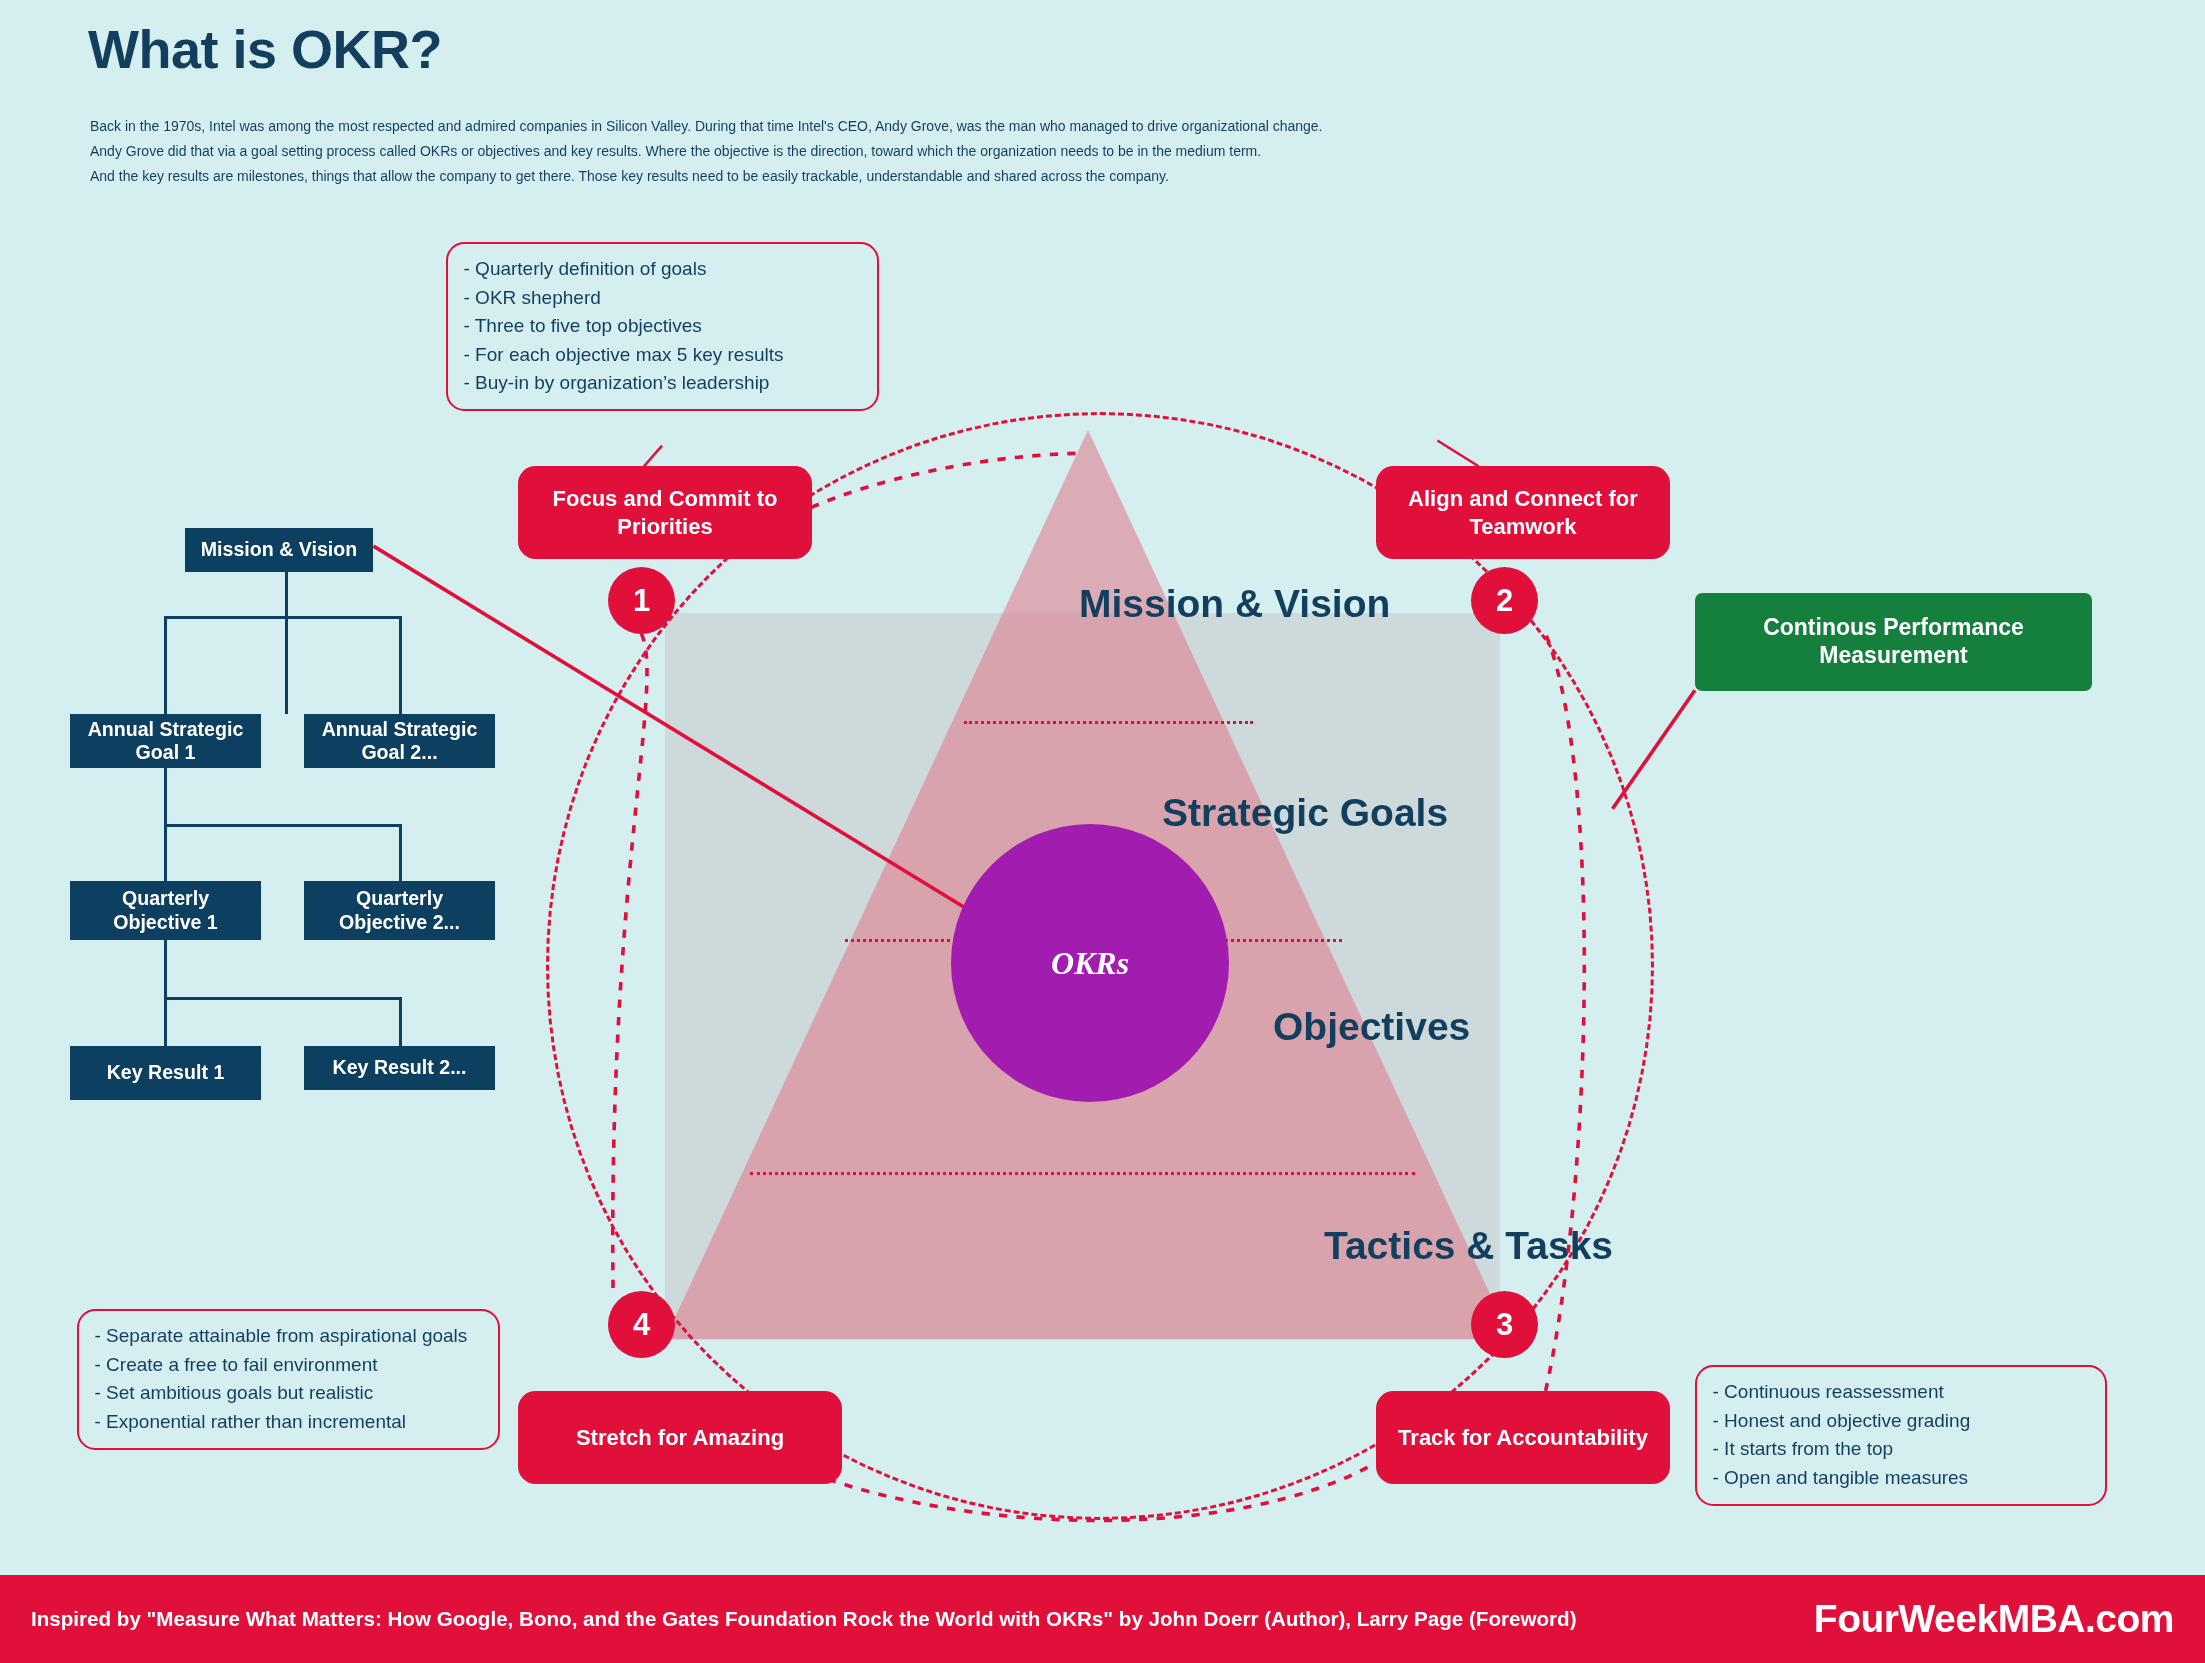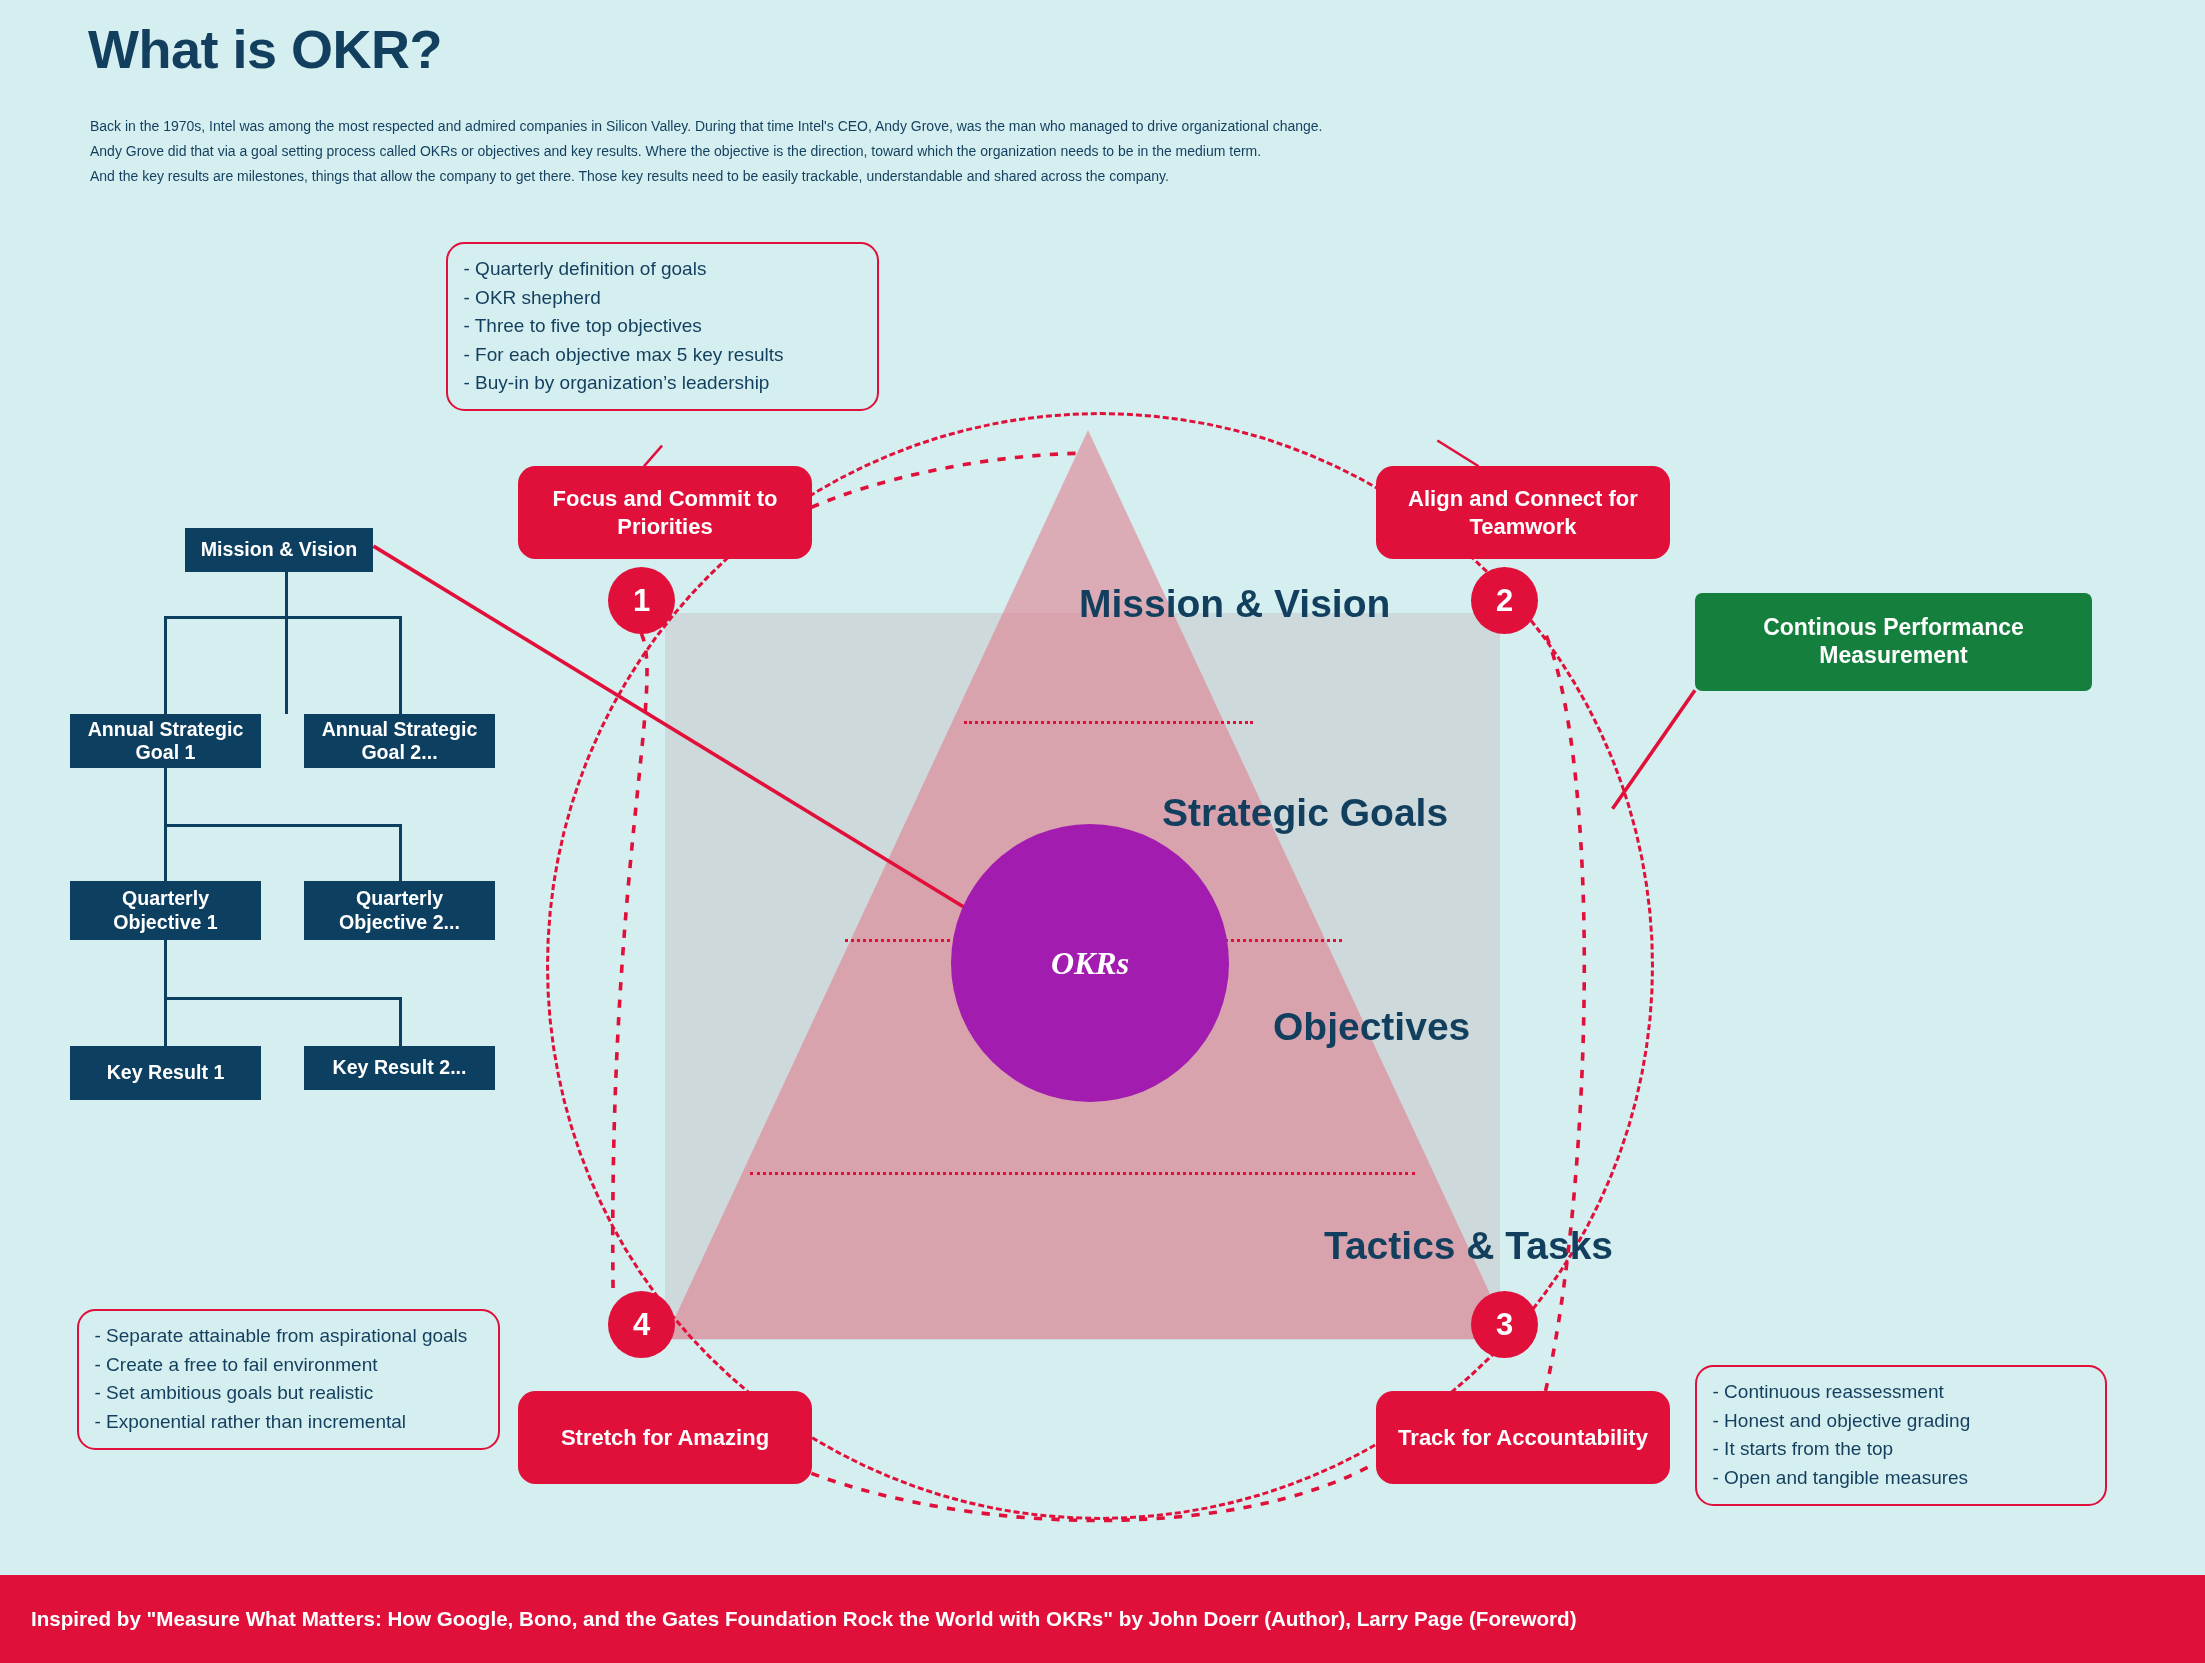--- a/index.html
+++ b/index.html
@@ -67,21 +67,21 @@
   
   .pill {
     position:absolute; background:#e0103a; color:#fff;
     border-radius:17.5px; display:flex; align-items:center; justify-content:center;
     text-align:center; font-weight:bold; font-size:22px; line-height:1.25;
     padding:5.2px 9.3px;
   }
   #pill1 { left:518px; top:466px; width:294px; height:93px; }
   #pill2 { left:1376px; top:466px; width:294px; height:93px; }
   #pill3 { left:1376px; top:1391px; width:294px; height:93px; }
-  #pill4 { left:518px; top:1391px; width:294px; height:93px; }
+  #pill4 { left:518px; top:1391px; width:324px; height:93px; }
 
   .num-circle {
     position:absolute; width:67px; height:67px; border-radius:50%;
     background:#e0103a; color:#fff; display:flex; align-items:center; justify-content:center;
     font-size:31px; font-weight:bold;
   }
   #num1 { left:608px; top:567px; }
   #num2 { left:1471px; top:567px; }
   #num3 { left:1471px; top:1291px; }
   #num4 { left:608px; top:1291px; }
@@ -247,16 +247,17 @@
   <div class="tnode" id="t-mission">Mission &amp; Vision</div>
   <div class="tnode" id="t-asg1">Annual Strategic Goal 1</div>
   <div class="tnode" id="t-asg2">Annual Strategic Goal 2...</div>
   <div class="tnode" id="t-qo1">Quarterly Objective 1</div>
   <div class="tnode" id="t-qo2">Quarterly Objective 2...</div>
   <div class="tnode" id="t-kr1">Key Result 1</div>
   <div class="tnode" id="t-kr2">Key Result 2...</div>
 
   <div id="footer">
     <div id="footer-text">Inspired by "Measure What Matters: How Google, Bono, and the Gates Foundation Rock the World with OKRs" by John Doerr (Author),  Larry Page (Foreword)</div>
+    <div id="brand">FourWeekMBA.com</div>
   </div>
 
 </div>
 
 
 </body></html>

